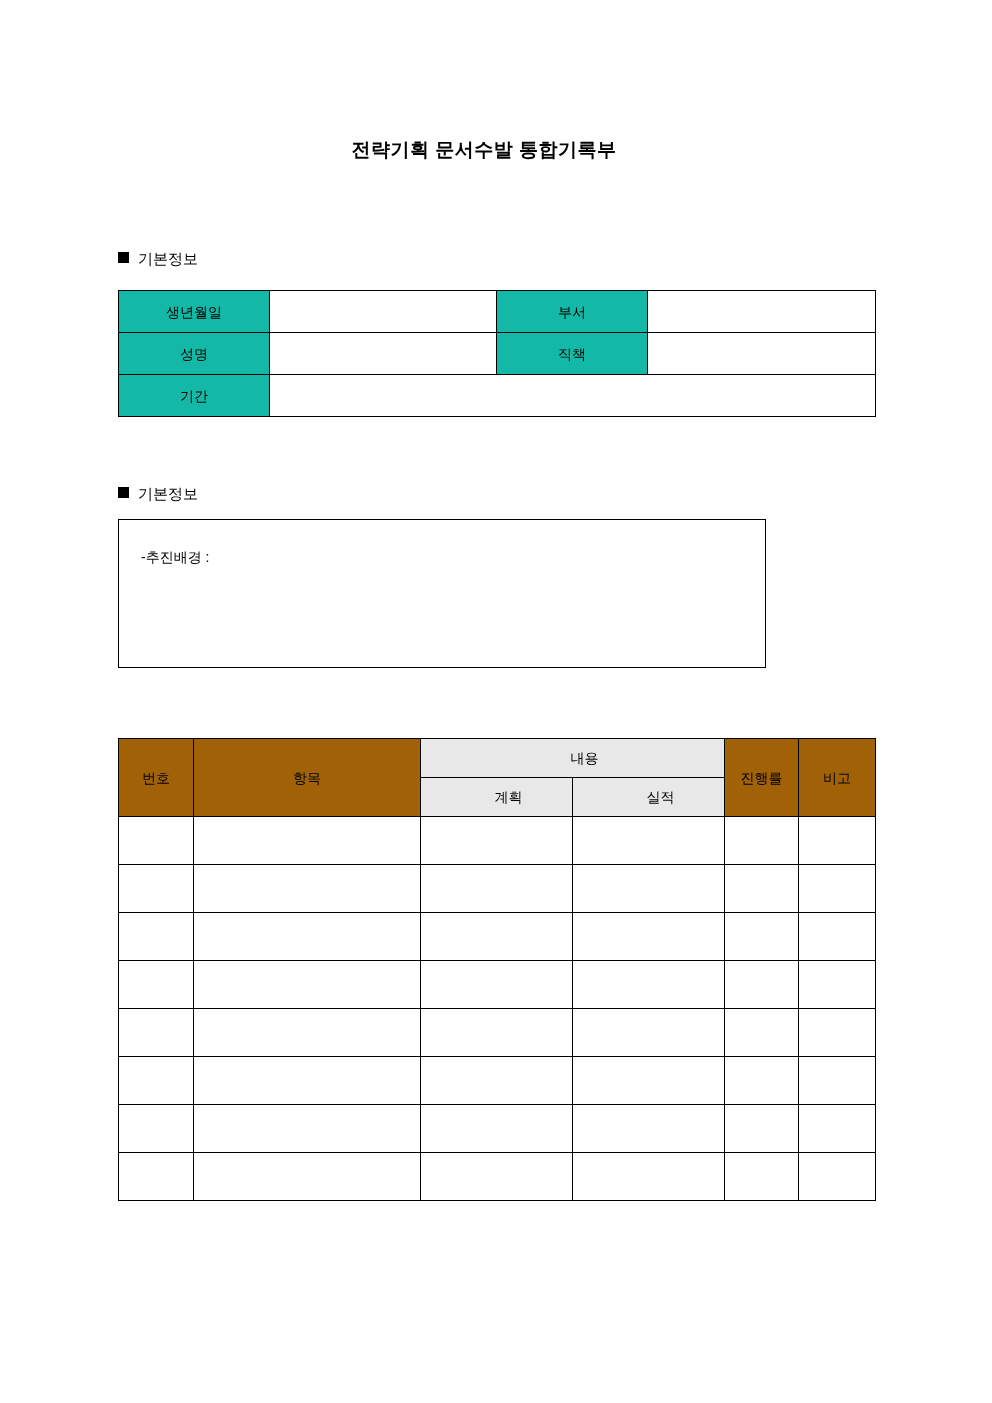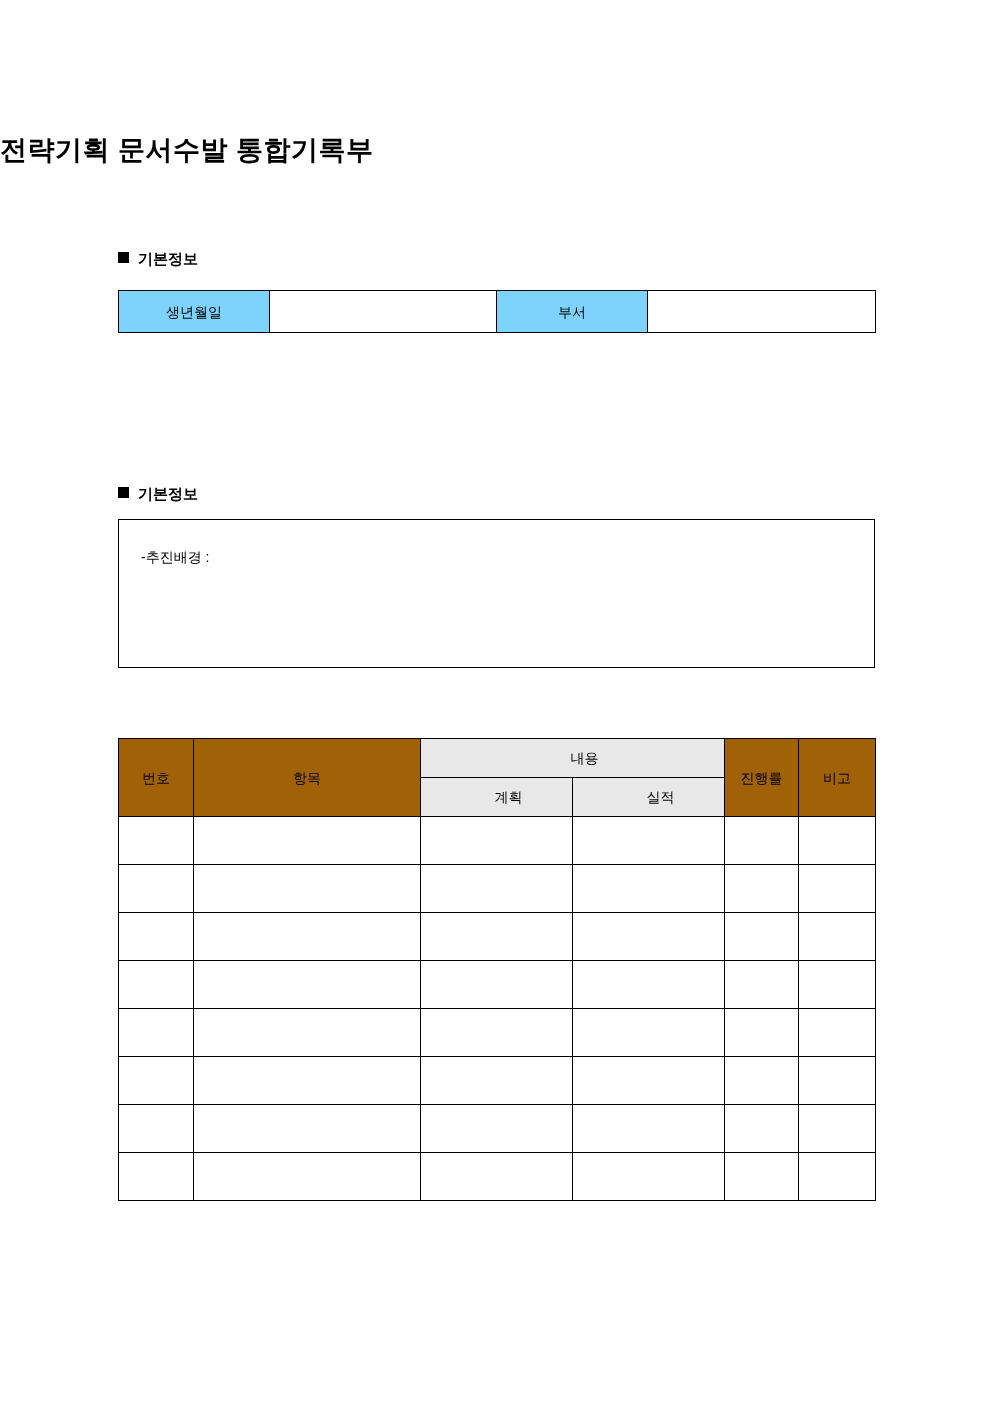--- a/index.html
+++ b/index.html
@@ -24,33 +24,34 @@
     height: 1403px;
     box-sizing: border-box;
   }
 
   
   .doc-title {
     position: absolute;
     left: 0;
     top: 133px;
     width: 968px;
-    font-size: 27px;
+    text-align: center;
+    font-size: 19px;
     font-weight: bold;
     letter-spacing: 0.5px;
     line-height: 34px;
     white-space: pre;
   }
 
   
   .section-heading {
     position: absolute;
     left: 118px;
     font-size: 15px;
-    font-weight: bold;
+    font-weight: normal;
     line-height: 20px;
     white-space: nowrap;
   }
   .section-heading .bullet {
     display: inline-block;
     width: 11px;
     height: 11px;
     background: #000000;
     margin-right: 9px;
     vertical-align: 1px;
@@ -67,40 +68,40 @@
   }
   table.grid td {
     border: 1px solid #000000;
     font-size: 14px;
     text-align: center;
     vertical-align: middle;
     padding: 0;
     line-height: 18px;
   }
   td.lbl {
-    background: #7dd3fc;
+    background: #14b8a6;
   }
   td.val {
     background: #ffffff;
   }
 
   
   #info-table {
     left: 118px;
     top: 290px;
     width: 757px;
   }
   #info-table td { height: 41px; }
 
   
   #content-box {
     position: absolute;
     left: 118px;
     top: 519px;
-    width: 757px;
+    width: 648px;
     height: 149px;
     box-sizing: border-box;
     border: 1px solid #000000;
     background: #ffffff;
   }
   #content-box .lines {
     padding: 24px 0 0 22px;
   }
   #content-box .line {
     font-size: 14px;
@@ -148,20 +149,30 @@
       <col style="width:227px">
       <col style="width:151px">
       <col style="width:228px">
     </colgroup>
     <tbody>
       <tr>
         <td class="lbl">생년월일</td>
         <td class="val"></td>
         <td class="lbl">부서</td>
         <td class="val"></td>
+      </tr>
+      <tr>
+        <td class="lbl">성명</td>
+        <td class="val"></td>
+        <td class="lbl">직책</td>
+        <td class="val"></td>
+      </tr>
+      <tr>
+        <td class="lbl">기간</td>
+        <td class="val" colspan="3"></td>
       </tr>
     </tbody>
   </table>
 
   <div class="section-heading" id="heading-main">
     <span class="bullet"></span><span>기본정보</span>
   </div>
 
   <div id="content-box">
     <div class="lines">

